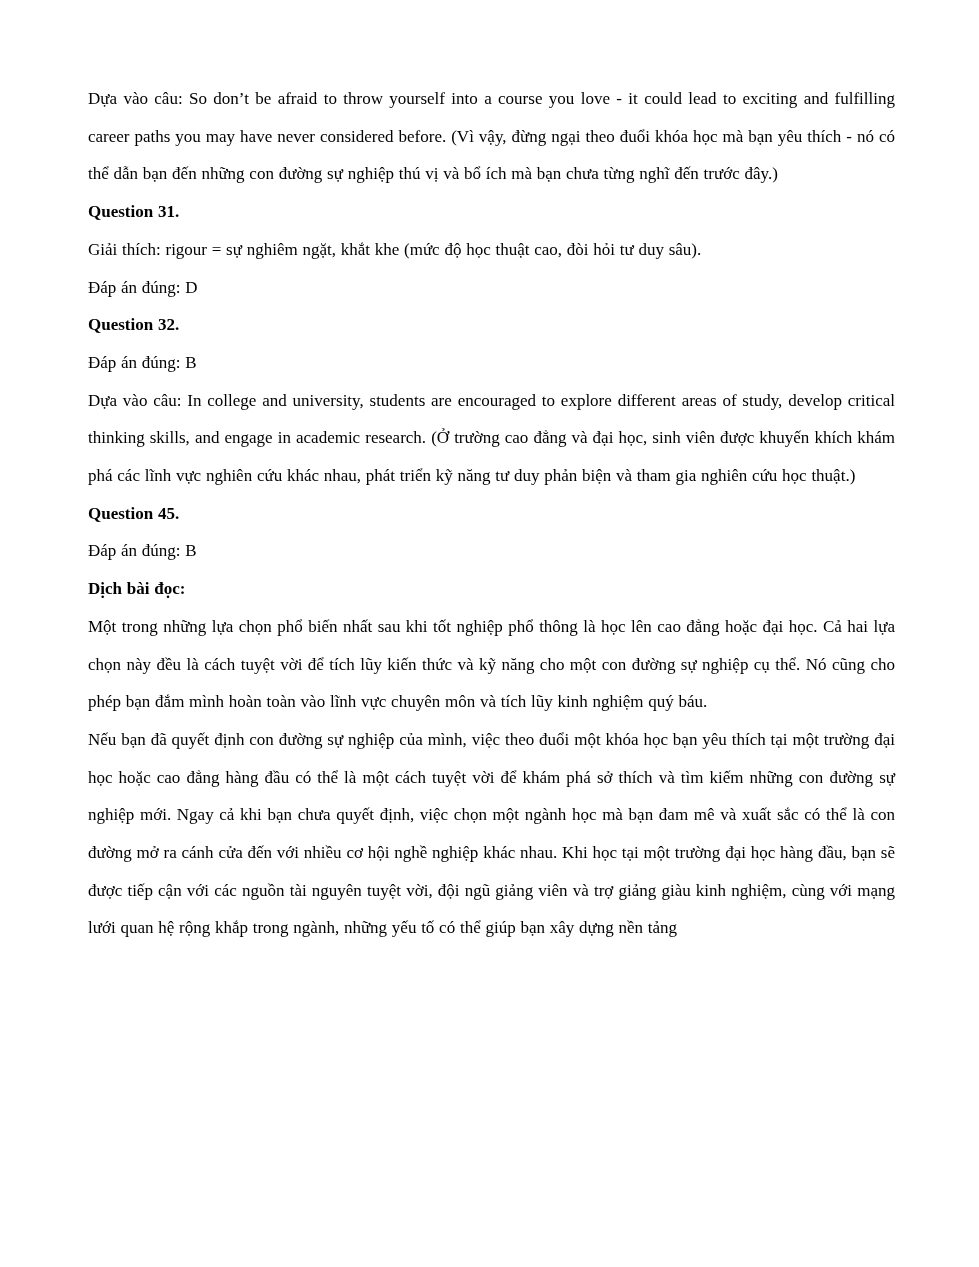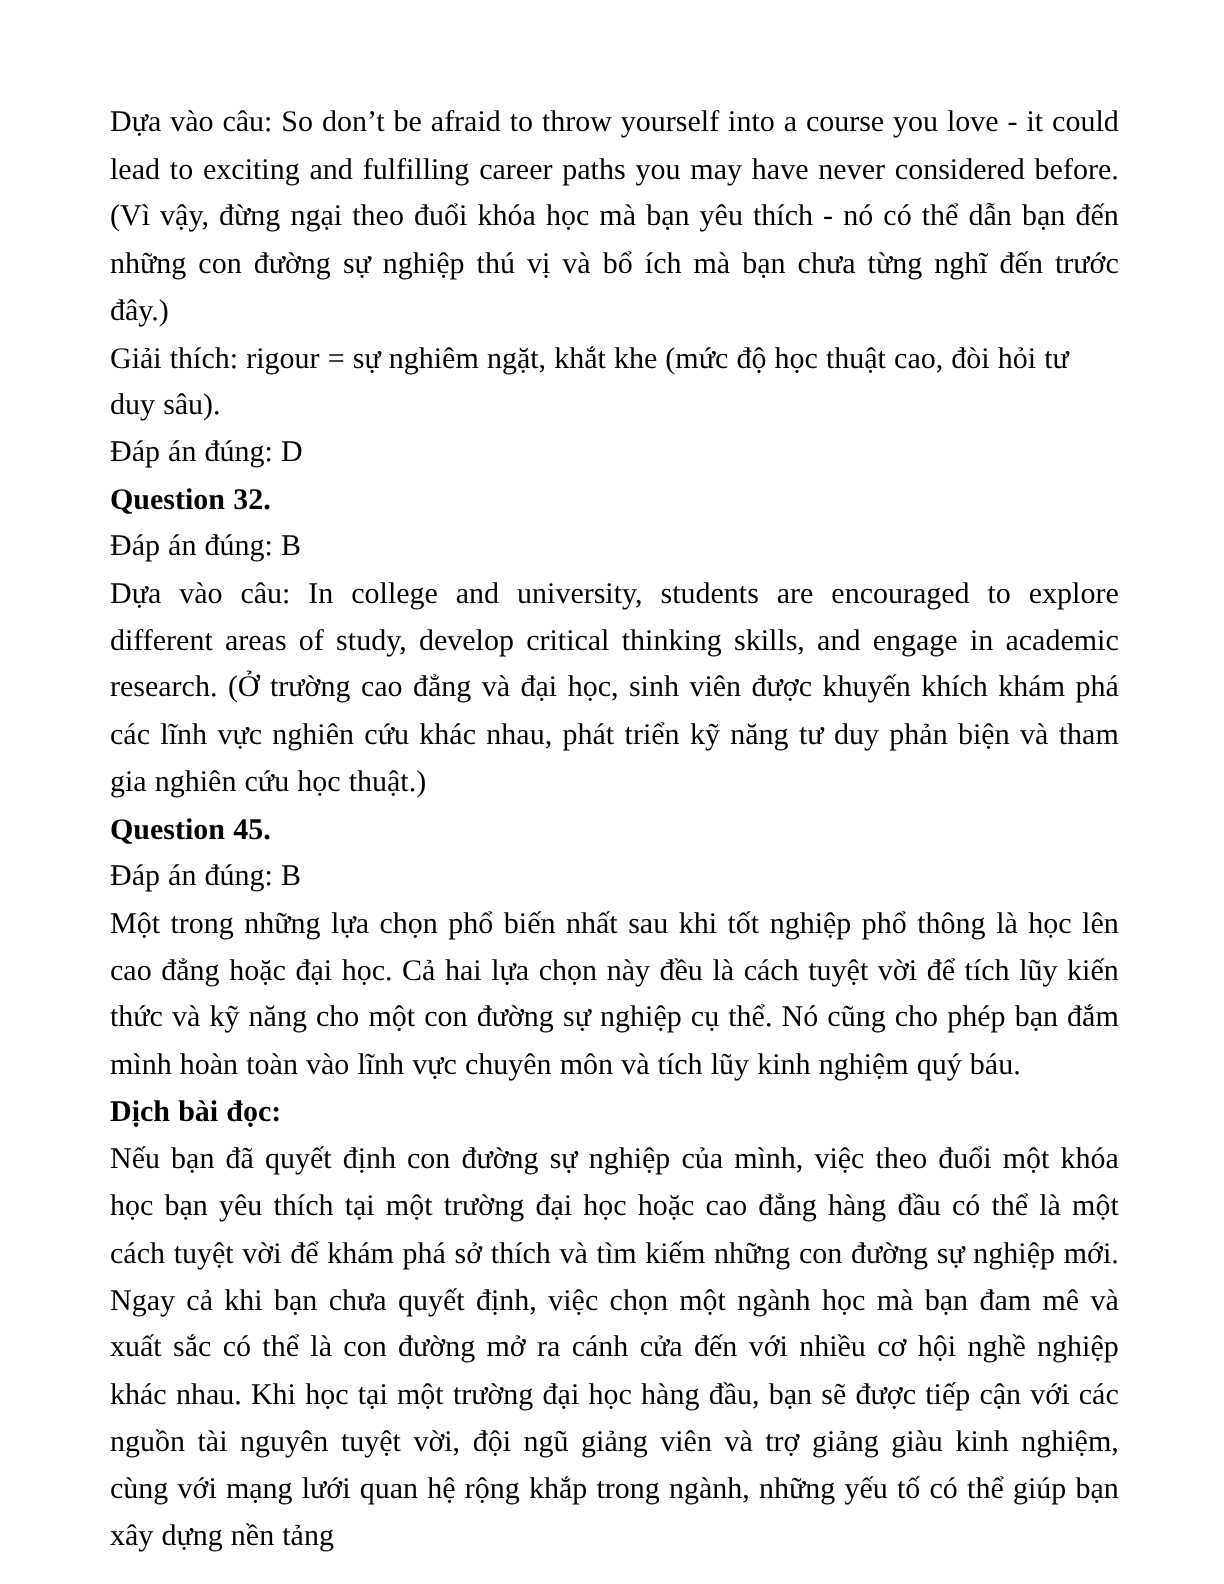--- a/index.html
+++ b/index.html
@@ -15,44 +15,45 @@
     color: #000000;
   }
   .page {
     box-sizing: border-box;
     width: 979px;
     height: 1267px;
     padding: 80px 84px 40px 88px;
     background: #ffffff;
   }
   .block {
-    font-size: 24px;
+    font-size: 17px;
     line-height: 37.7px;
     margin: 0;
     word-spacing: 0.5px;
   }
   .paragraph {
     text-align: justify;
   }
   .heading {
     font-weight: bold;
     text-align: left;
   }
   .line {
     text-align: left;
   }
 </style>
 </head>
 <body>
 
 <div class="page">
   <p class="block paragraph">Dựa vào câu: So don’t be afraid to throw yourself into a course you love - it could lead to exciting and fulfilling career paths you may have never considered before. (Vì vậy, đừng ngại theo đuổi khóa học mà bạn yêu thích - nó có thể dẫn bạn đến những con đường sự nghiệp thú vị và bổ ích mà bạn chưa từng nghĩ đến trước đây.)</p>
+  <p class="block heading">Question 31.</p>
   <p class="block line">Giải thích: rigour = sự nghiêm ngặt, khắt khe (mức độ học thuật cao, đòi hỏi tư duy sâu).</p>
   <p class="block line">Đáp án đúng: D</p>
   <p class="block heading">Question 32.</p>
   <p class="block line">Đáp án đúng: B</p>
   <p class="block paragraph">Dựa vào câu: In college and university, students are encouraged to explore different areas of study, develop critical thinking skills, and engage in academic research. (Ở trường cao đẳng và đại học, sinh viên được khuyến khích khám phá các lĩnh vực nghiên cứu khác nhau, phát triển kỹ năng tư duy phản biện và tham gia nghiên cứu học thuật.)</p>
   <p class="block heading">Question 45.</p>
   <p class="block line">Đáp án đúng: B</p>
+  <p class="block heading">Dịch bài đọc:</p>
   <p class="block paragraph">Một trong những lựa chọn phổ biến nhất sau khi tốt nghiệp phổ thông là học lên cao đẳng hoặc đại học. Cả hai lựa chọn này đều là cách tuyệt vời để tích lũy kiến thức và kỹ năng cho một con đường sự nghiệp cụ thể. Nó cũng cho phép bạn đắm mình hoàn toàn vào lĩnh vực chuyên môn và tích lũy kinh nghiệm quý báu.</p>
-  <p class="block heading">Dịch bài đọc:</p>
   <p class="block paragraph">Nếu bạn đã quyết định con đường sự nghiệp của mình, việc theo đuổi một khóa học bạn yêu thích tại một trường đại học hoặc cao đẳng hàng đầu có thể là một cách tuyệt vời để khám phá sở thích và tìm kiếm những con đường sự nghiệp mới. Ngay cả khi bạn chưa quyết định, việc chọn một ngành học mà bạn đam mê và xuất sắc có thể là con đường mở ra cánh cửa đến với nhiều cơ hội nghề nghiệp khác nhau. Khi học tại một trường đại học hàng đầu, bạn sẽ được tiếp cận với các nguồn tài nguyên tuyệt vời, đội ngũ giảng viên và trợ giảng giàu kinh nghiệm, cùng với mạng lưới quan hệ rộng khắp trong ngành, những yếu tố có thể giúp bạn xây dựng nền tảng</p>
 </div>
 
 </body></html>

